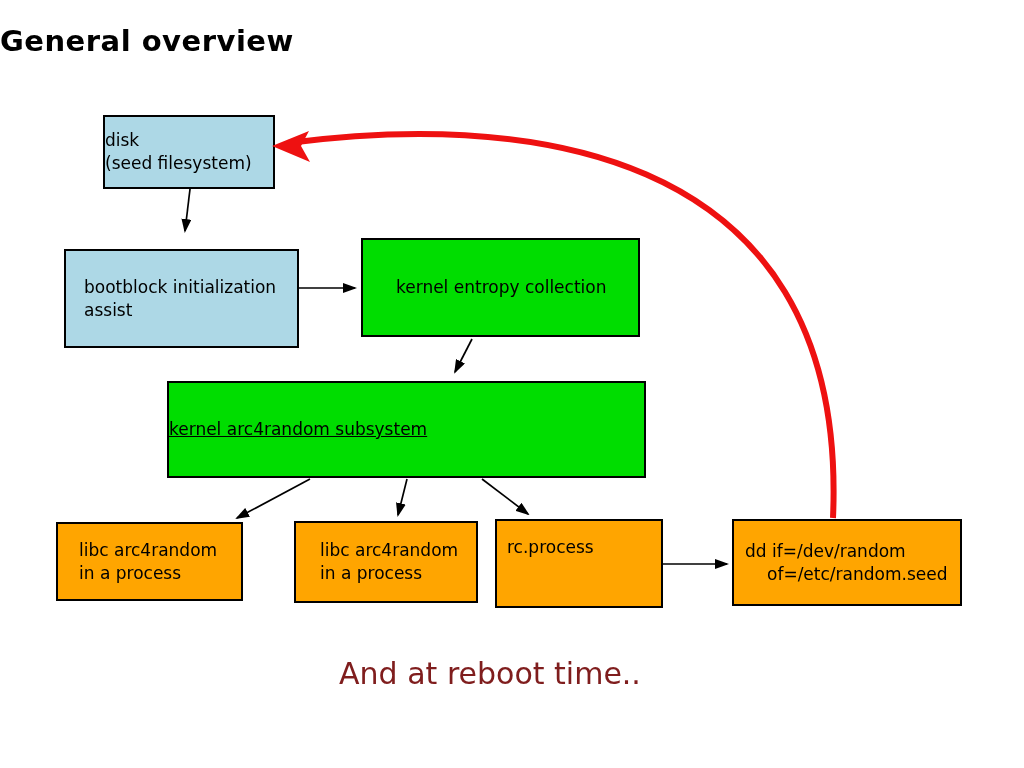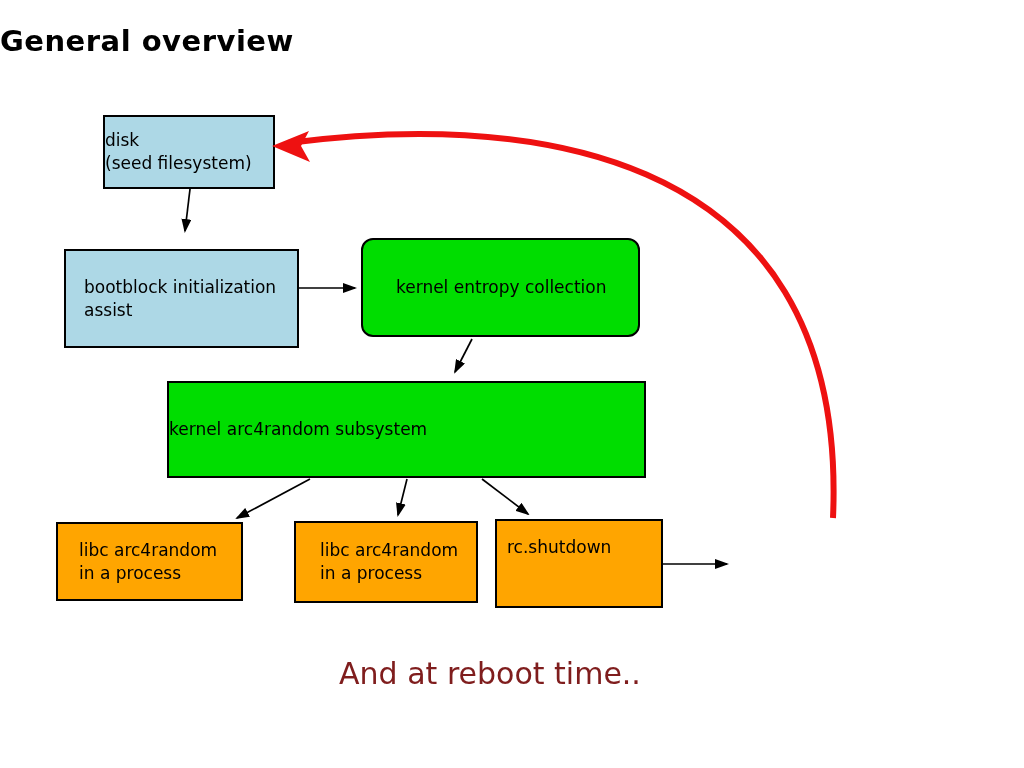--- a/index.html
+++ b/index.html
@@ -45,22 +45,22 @@
   }
   .node.blue   { background: #add8e6; }
   .node.green  { background: #00dd00; }
   .node.orange { background: #ffa500; }
   .txt-center { text-align: left; }
   .txt-top { justify-content: flex-start; }
   .indent2 { padding-left: 22px; }
 
   #n-disk      { left: 103px; top: 115px; width: 172px; height: 74px; }
   #n-bootblock { left: 64px;  top: 236px; width: 235px; height: 99px; padding-left: 18px; margin-top: 13px; }
-  #n-entropy   { left: 361px; top: 238px; width: 279px; height: 99px; padding-left: 33px; border-radius: 12px; }
-  #n-arc4      { left: 167px; top: 381px; width: 479px; height: 97px; }
+  #n-entropy   { left: 361px; top: 238px; width: 279px; height: 99px; padding-left: 33px; }
+  #n-arc4      { left: 167px; top: 381px; width: 479px; height: 97px; text-decoration: underline; }
   #n-libc1     { left: 56px;  top: 522px; width: 187px; height: 79px; padding-left: 21px; }
   #n-libc2     { left: 294px; top: 521px; width: 184px; height: 82px; padding-left: 24px; }
   #n-rcsd      { left: 495px; top: 519px; width: 168px; height: 89px; padding-left: 10px; padding-top: 15px; }
   #n-dd        { left: 732px; top: 519px; width: 230px; height: 87px; padding-left: 11px; }
 </style>
 </head>
 <body>
 
 <div class="canvas">
 
@@ -88,23 +88,27 @@
     <div>libc arc4random</div>
     <div>in a process</div>
   </div>
 
   <div class="node orange" id="n-libc2">
     <div>libc arc4random</div>
     <div>in a process</div>
   </div>
 
   <div class="node orange txt-top" id="n-rcsd">
-    <div>rc.shutdown</div>
+    <div>rc.process</div>
   </div>
 
+  <div class="node orange" id="n-dd">
+    <div>dd if=/dev/random</div>
+    <div class="indent2">of=/etc/random.seed</div>
+  </div>
 
   <svg class="overlay" width="1024" height="768" viewBox="0 0 1024 768" xmlns="http://www.w3.org/2000/svg">
     <defs>
       <marker id="ah" markerWidth="14" markerHeight="10" refX="12" refY="5" orient="auto" markerUnits="userSpaceOnUse">
         <path d="M0,0 L14,5 L0,10 Z" fill="#000"></path>
       </marker>
     </defs>
 
     <path d="M190,189 L185,231" stroke="#000" stroke-width="1.7" fill="none" marker-end="url(#ah)"></path>
     <path d="M299,288 L355,288" stroke="#000" stroke-width="1.7" fill="none" marker-end="url(#ah)"></path>

